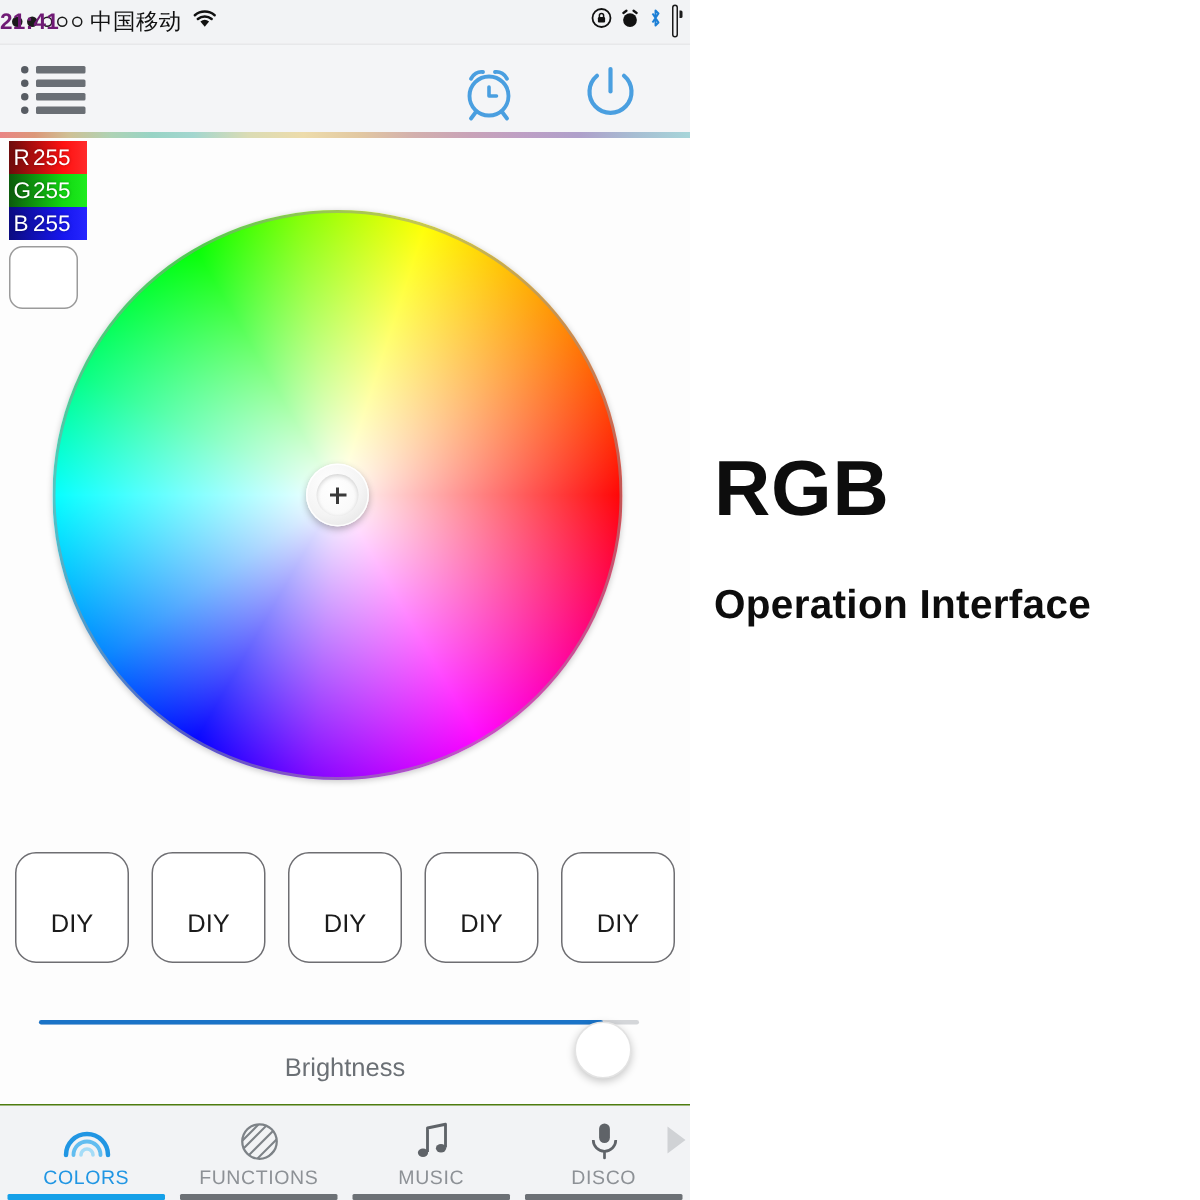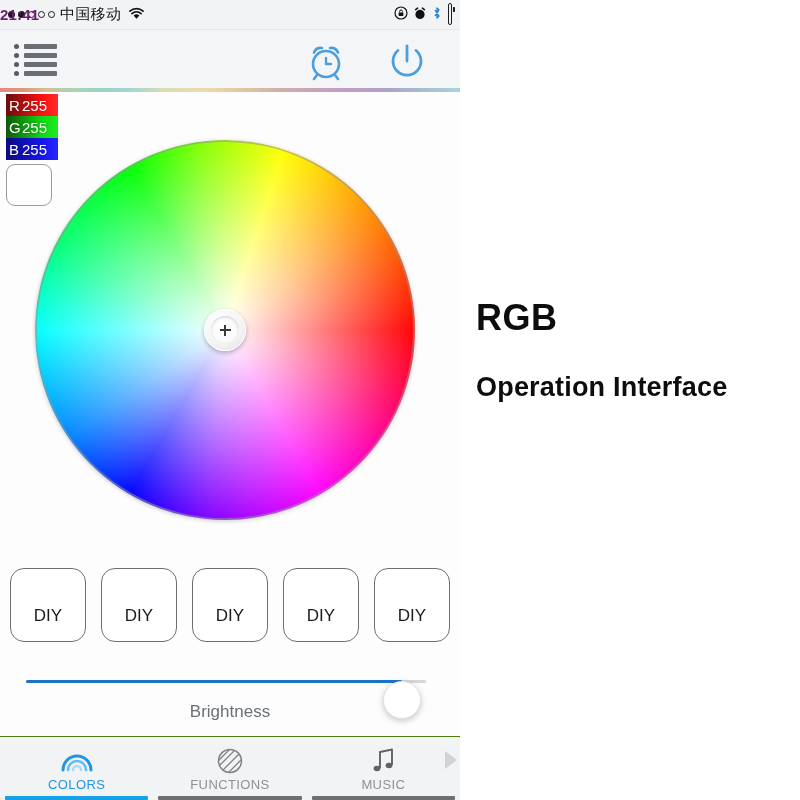--- a/index.html
+++ b/index.html
@@ -189,21 +189,21 @@
     position: absolute; right: 3px; top: 14px;
     width: 0; height: 0;
     border-left: 12px solid #d0d2d5;
     border-top: 9px solid transparent;
     border-bottom: 9px solid transparent;
   }
 
   
   #caption { position: absolute; left: 476px; top: 300px; width: 320px; }
   #caption-title {
-    font-size: 36px; font-weight: 700; color: #0d0d0d; letter-spacing: .5px;
+    font-size: 52px; font-weight: 700; color: #0d0d0d; letter-spacing: .5px;
     line-height: 1; font-family: "Liberation Sans", sans-serif;
   }
   #caption-sub {
     margin-top: 36px;
     font-size: 27px; font-weight: 700; color: #0d0d0d; letter-spacing: .2px;
   }
 </style>
 </head>
 <body>
 
@@ -374,20 +374,31 @@
             <path d="M9 20 V4 L21 1.5 V17" stroke="#5f6368" stroke-width="1.9" fill="none" stroke-linejoin="round"></path>
             <ellipse cx="6" cy="20.5" rx="3.4" ry="2.8" fill="#5f6368"></ellipse>
             <ellipse cx="18" cy="17.5" rx="3.4" ry="2.8" fill="#5f6368"></ellipse>
           </svg>
         </span>
         <span class="tab-label">MUSIC</span>
         <span class="tab-underline"></span>
       </div>
 
 
+      <div class="tab">
+        <span class="tab-icon">
+          <svg width="22" height="26" viewBox="0 0 22 26">
+            <rect x="7.4" y="1" width="7.2" height="13" rx="3.6" fill="#5f6368"></rect>
+            <path d="M3.5 12 a7.5 7.5 0 0 0 15 0" stroke="#5f6368" stroke-width="1.8" fill="none"></path>
+            <path d="M11 19.5 V24" stroke="#5f6368" stroke-width="1.8" stroke-linecap="round"></path>
+          </svg>
+        </span>
+        <span class="tab-label">DISCO</span>
+        <span class="tab-underline"></span>
+      </div>
 
       <div id="tab-arrow"></div>
     </div>
 
   </div>
 
   <div id="caption">
     <div id="caption-title">RGB</div>
     <div id="caption-sub">Operation Interface</div>
   </div>

